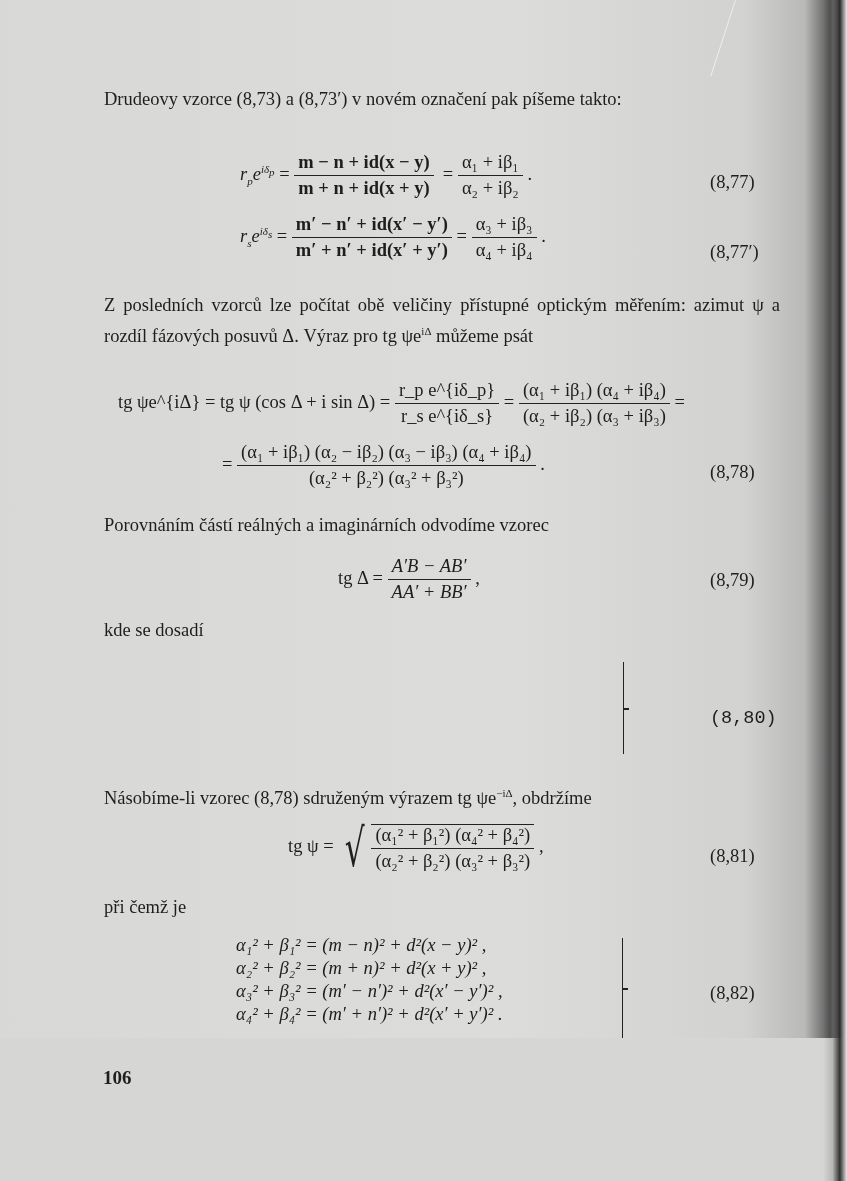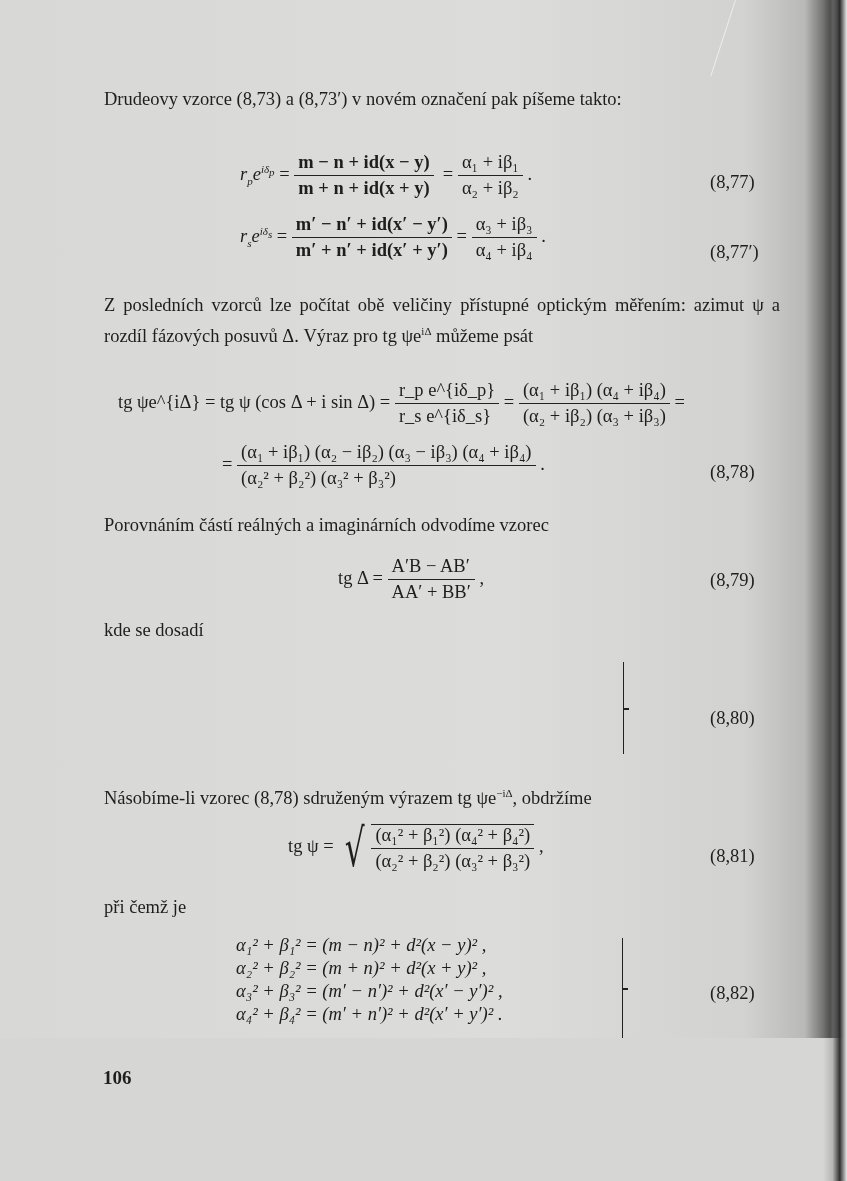--- a/index.html
+++ b/index.html
@@ -25,21 +25,21 @@
   .text {
     position:absolute; left:104px; font-size:18.5px; line-height:26px;
     font-family:"Liberation Serif", "DejaVu Serif", serif;
     text-align:justify; width:676px;
   }
   .eq {
     position:absolute; font-family:"Liberation Serif", "DejaVu Serif", serif; font-size:18.5px;
     white-space:nowrap;
   }
   .eqnum { position:absolute; left:710px; font-family:"Liberation Serif", serif; font-size:18.5px; }
-  .frac { display:inline-block; vertical-align:middle; }
+  .frac { display:inline-block; vertical-align:middle; text-align:center; }
   .frac .num { display:block; padding:0 4px 2px; border-bottom:1px solid #222; }
   .frac .den { display:block; padding:2px 4px 0; }
   .it { font-style:italic; }
   .brace {
     position:absolute; width:10px; border-right:1.5px solid #222;
   }
   .brace::before {
     content:""; position:absolute; right:-6px; top:50%; width:6px; height:1.5px; background:#222;
   }
   .pagenum { position:absolute; left:103px; top:1067px; font-family:"Liberation Serif", serif; font-size:19px; font-weight:bold; }
@@ -107,31 +107,31 @@
       <span class="num">(α₁ + iβ₁) (α₂ − iβ₂) (α₃ − iβ₃) (α₄ + iβ₄)</span>
       <span class="den">(α₂² + β₂²) (α₃² + β₃²)</span>
     </span> .
   </div>
   <div class="eqnum" style="top:462px;">(8,78)</div>
 
   <div class="text" style="top:512px;">Porovnáním částí reálných a imaginárních odvodíme vzorec</div>
 
   <div class="eq" style="left:338px; top:556px;">
     <span>tg Δ =</span>
-    <span class="frac" style="">
+    <span class="frac" style="font-style:italic;">
       <span class="num">A′B − AB′</span>
       <span class="den">AA′ + BB′</span>
     </span> ,
   </div>
   <div class="eqnum" style="top:570px;">(8,79)</div>
 
   <div class="text" style="top:617px;">kde se dosadí</div>
 
   <div class="brace" style="left:613px; top:662px; height:92px;"></div>
-  <div class="eqnum" style="top:708px;">(8,80)</div>
+  <div class="eqnum" style="top:708px;font-family:Liberation Mono, monospace;">(8,80)</div>
 
   <div class="text" style="top:780px;">
     <span>Násobíme-li vzorec (8,78) sdruženým výrazem tg ψe</span><sup>−iΔ</sup><span>, obdržíme</span>
   </div>
 
   <div class="eq" style="left:288px; top:822px;">
     <span>tg ψ =</span>
     <span class="sqrt-sign">√</span><span class="sqrt-body"><span class="frac">
       <span class="num">(α₁² + β₁²) (α₄² + β₄²)</span>
       <span class="den">(α₂² + β₂²) (α₃² + β₃²)</span>

